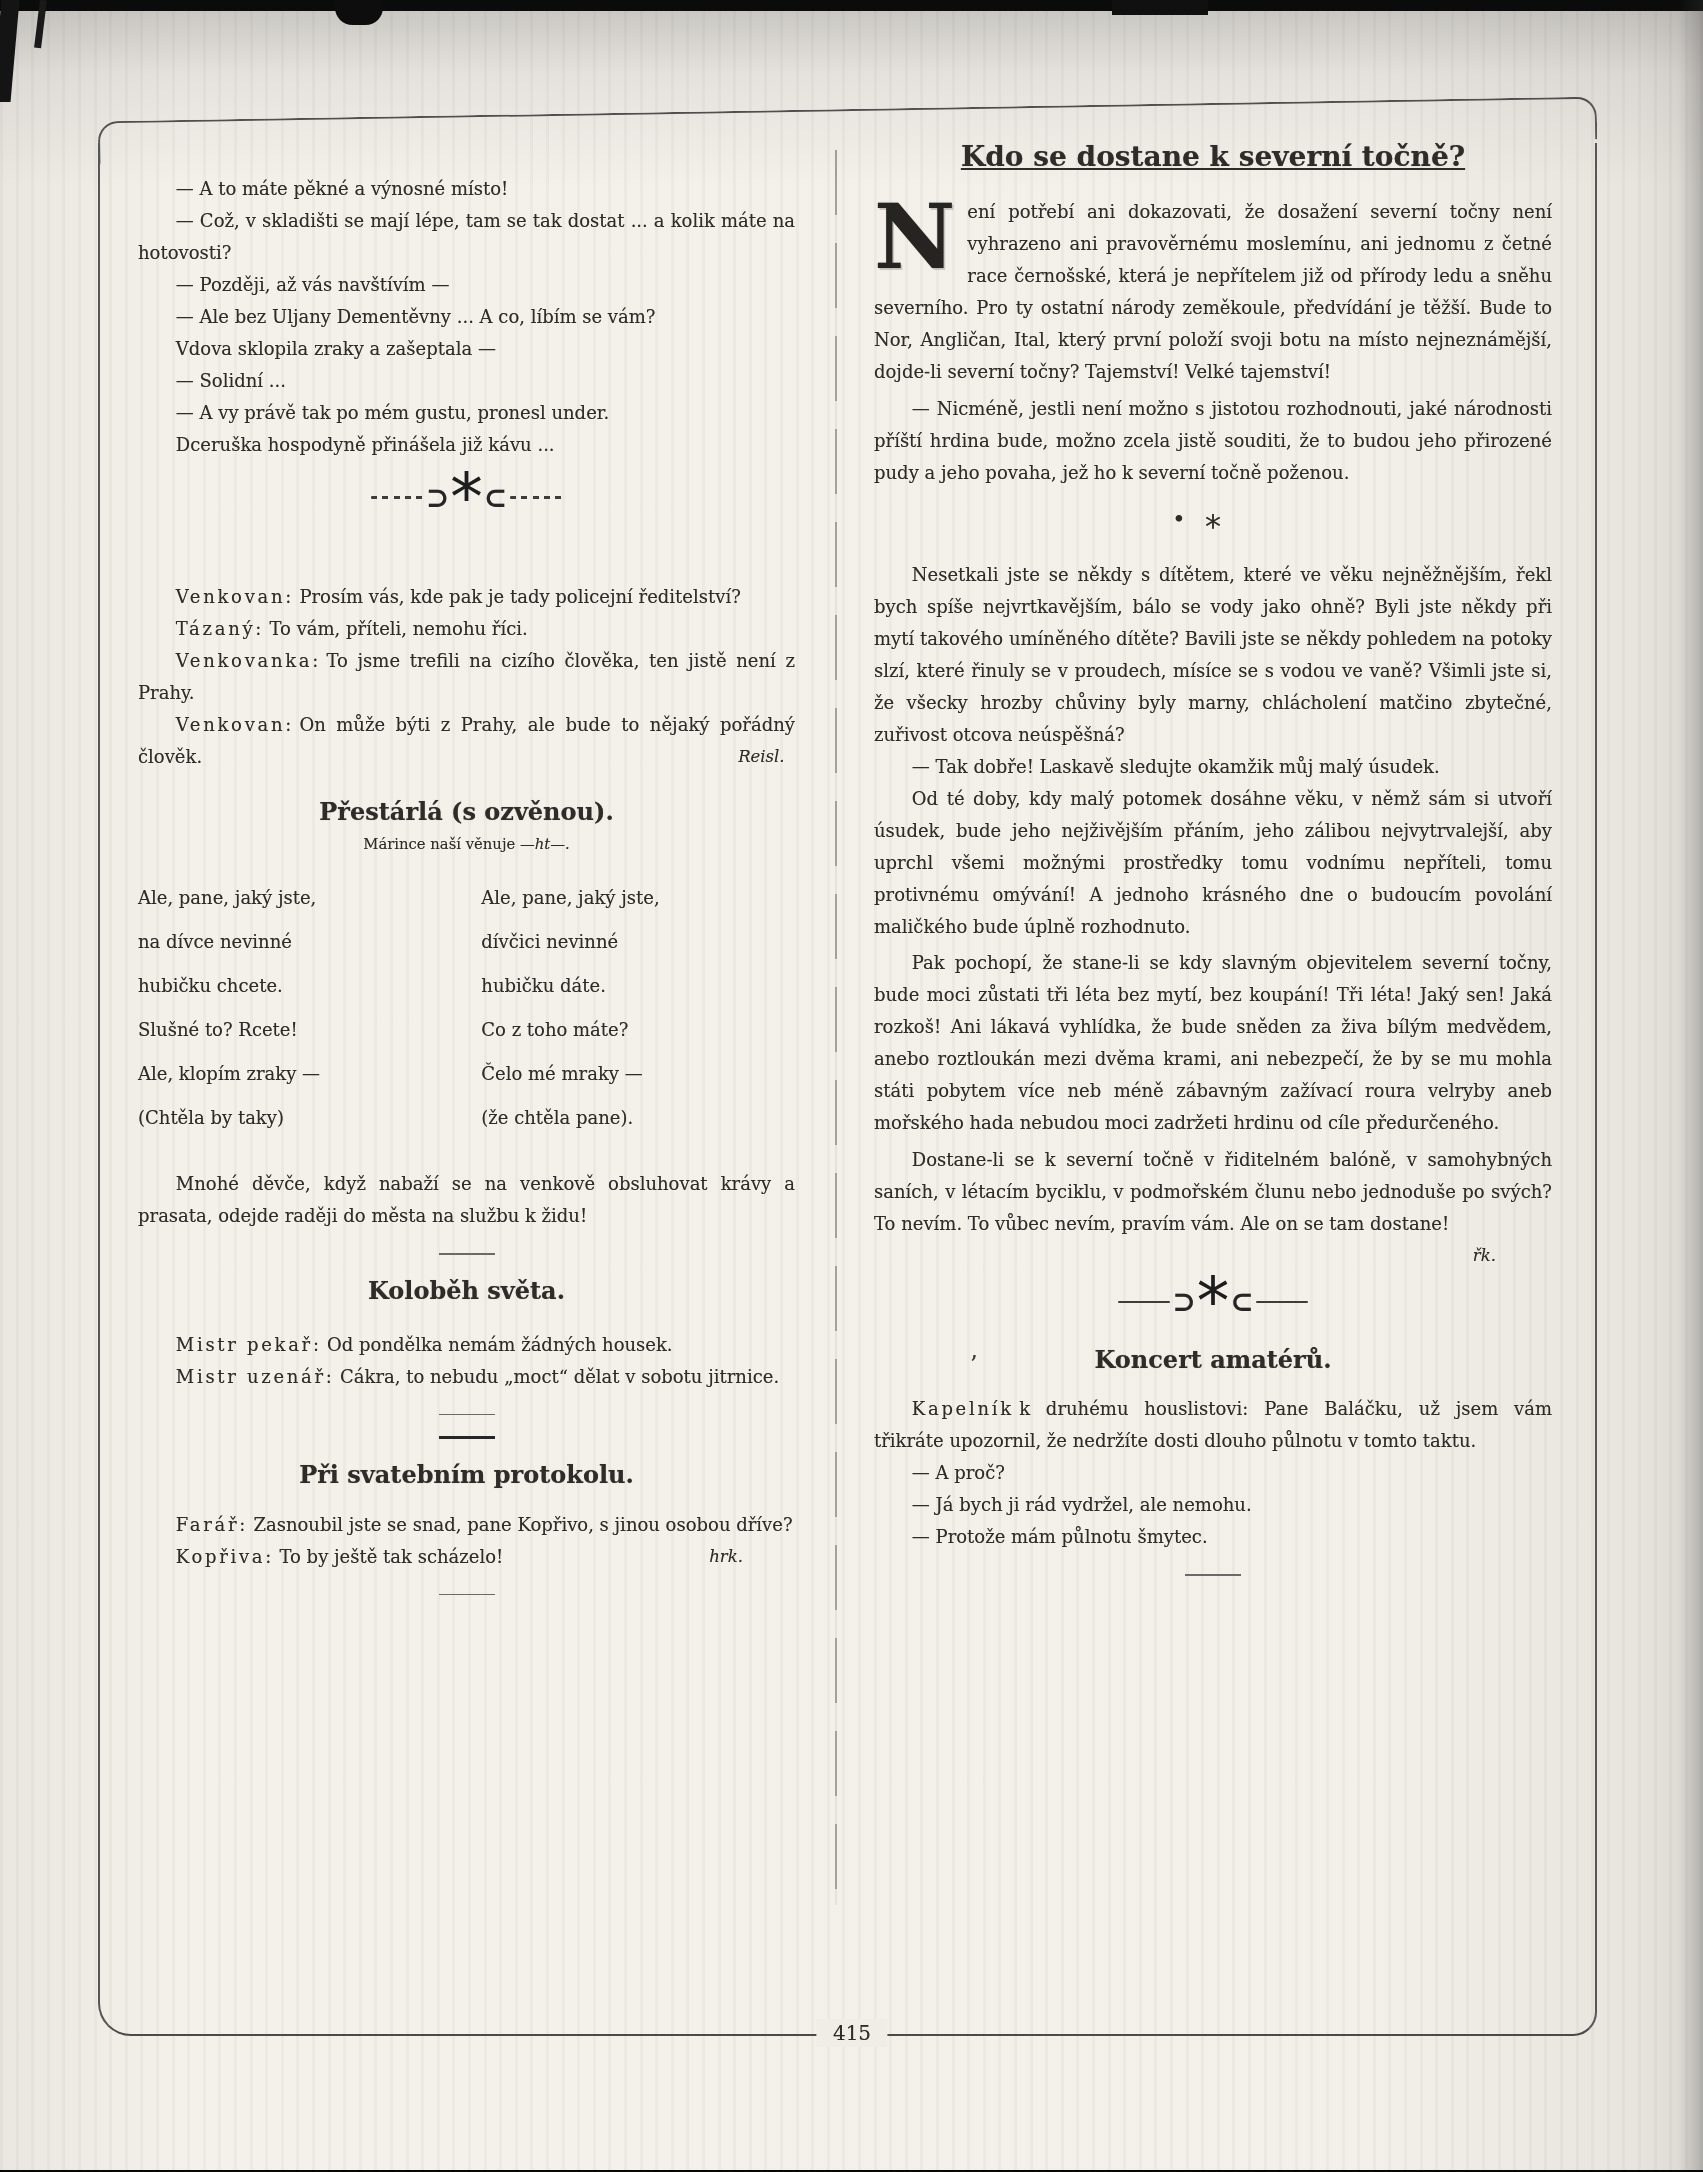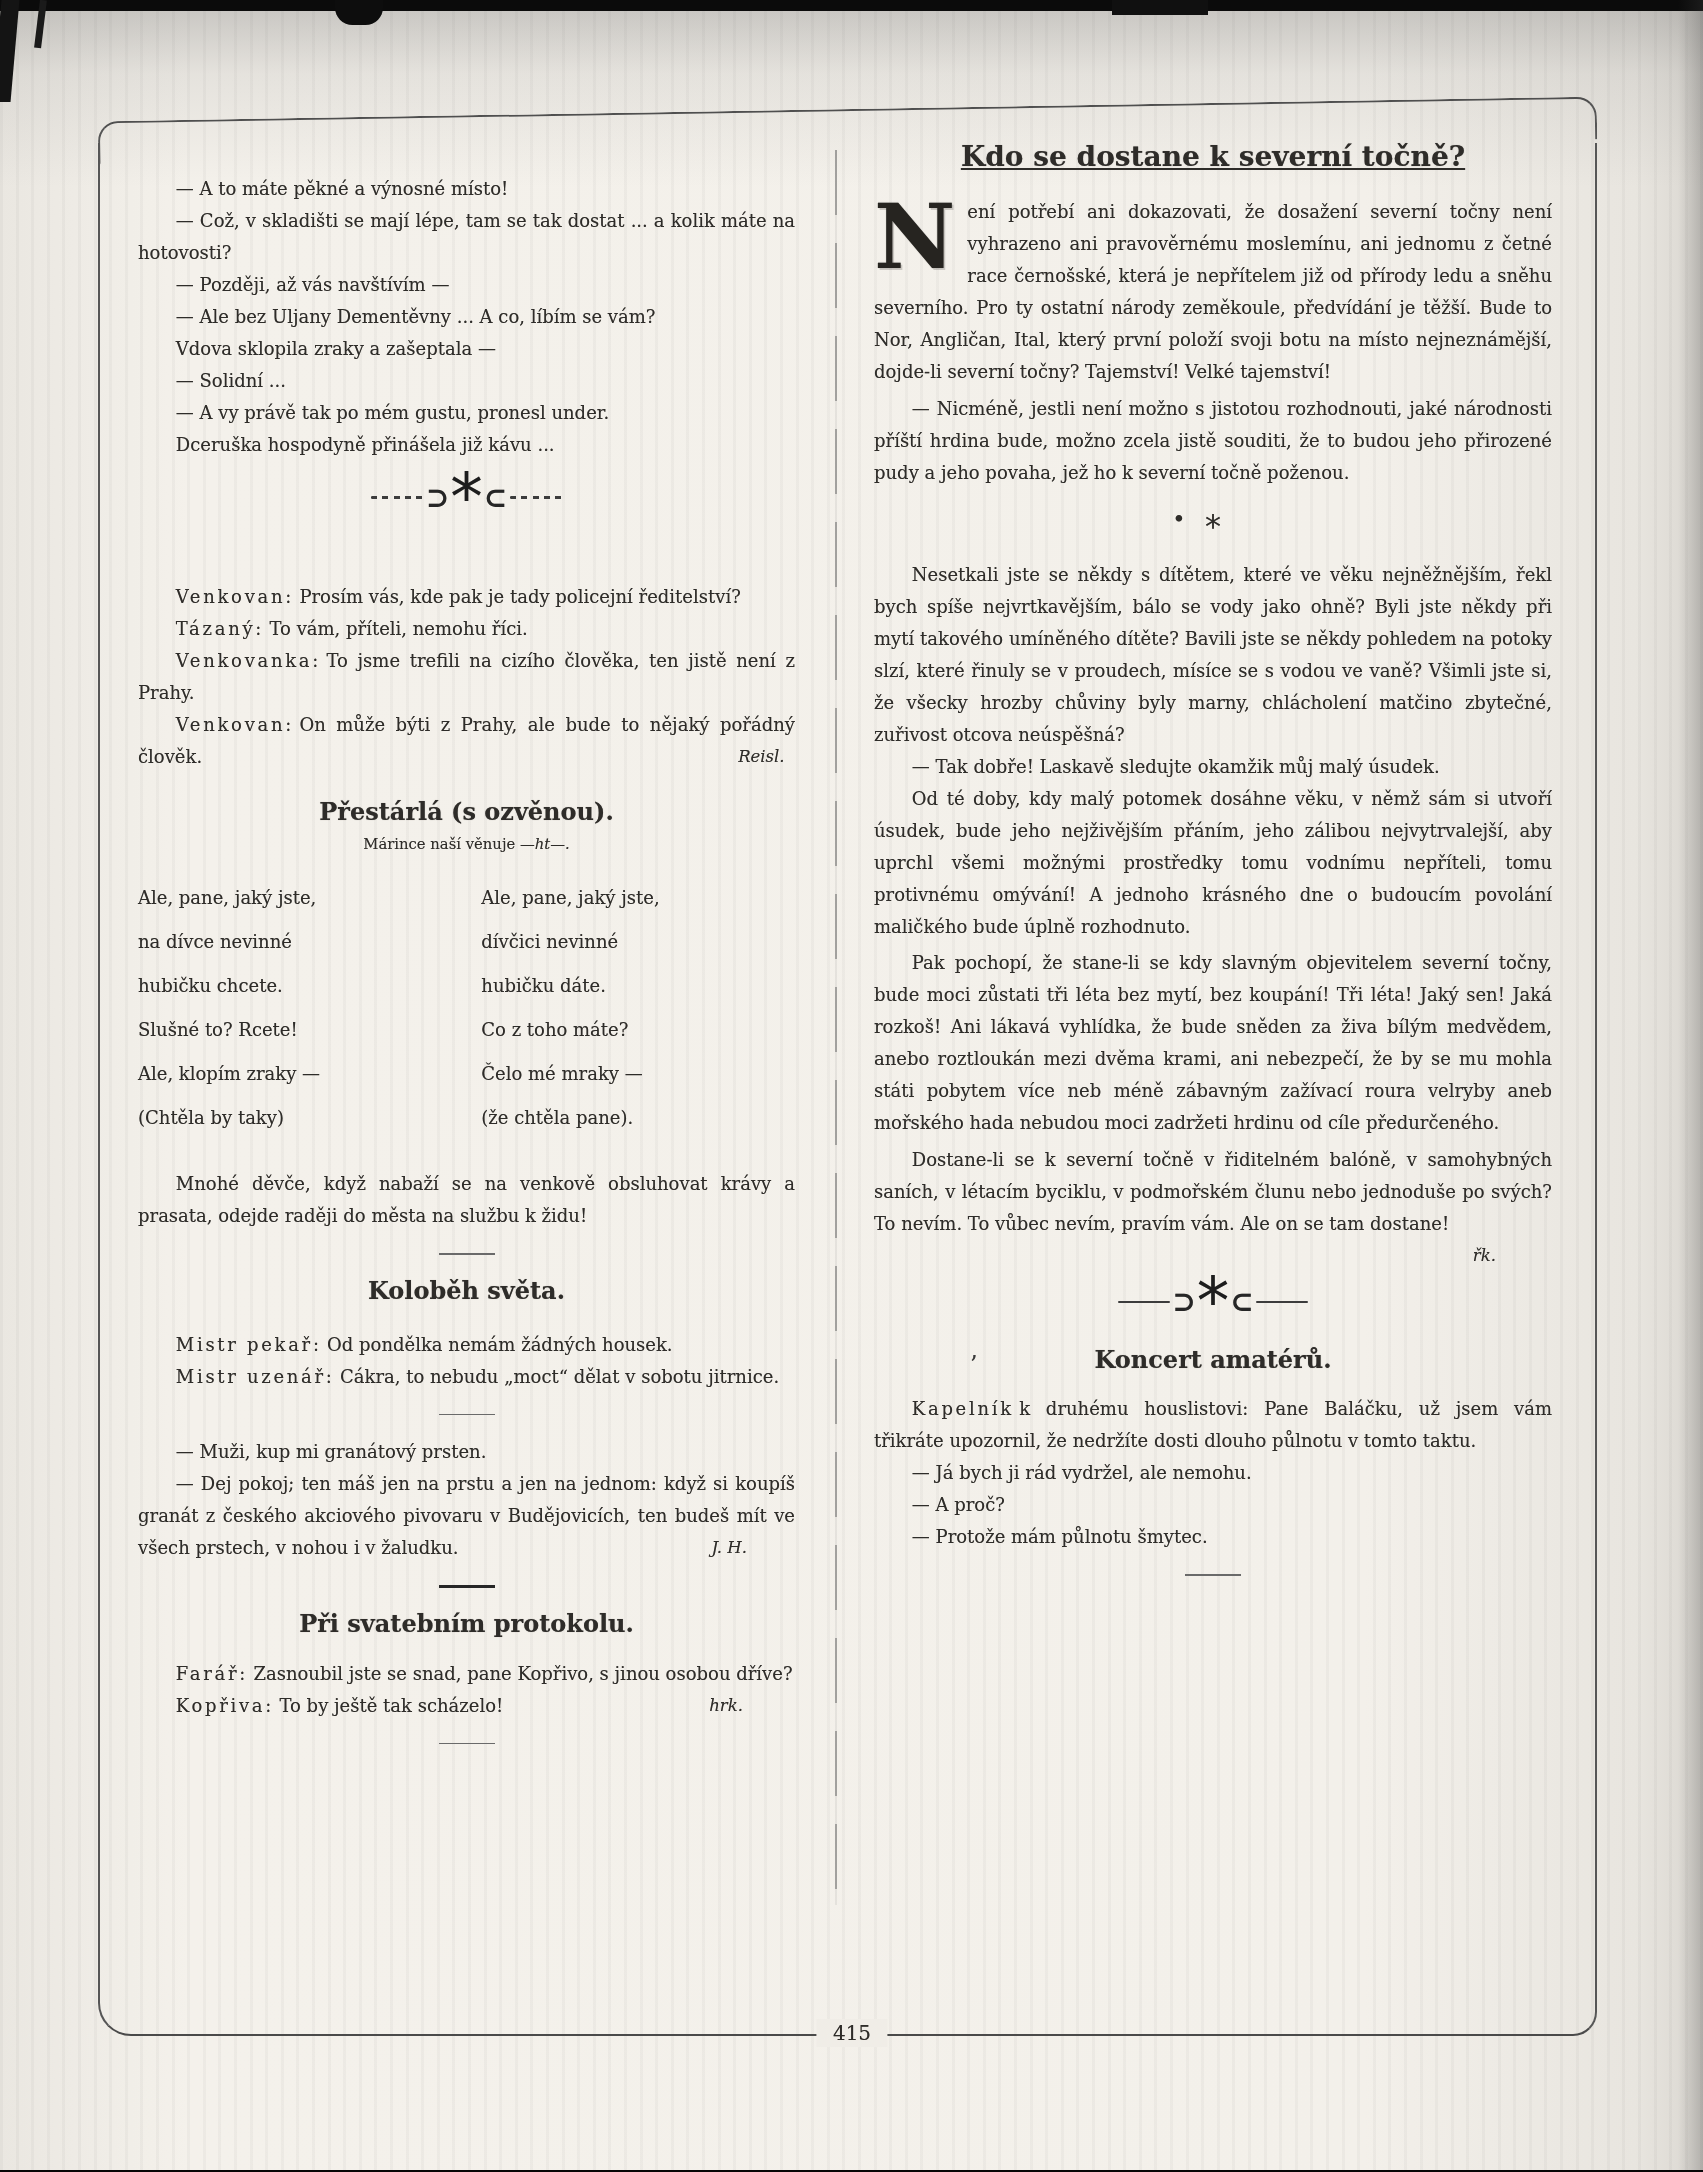--- a/index.html
+++ b/index.html
@@ -192,25 +192,20 @@
       <p class="para mt55">
         <span class="speaker">Mistr pekař:</span><span>Od pondělka nemám žádných housek.</span>
       </p>
       <p class="para">
         <span class="speaker">Mistr uzenář:</span><span>Cákra, to nebudu „moct“ dělat v sobotu jitrnice.</span>
       </p>
     </div>
 
     <div class="rule-div thin"></div>
 
-    <div>
-      <p class="para mt10">— Muži, kup mi granátový prsten.</p>
-      <p class="para">— Dej pokoj; ten máš jen na prstu a jen na jednom: když si koupíš granát z českého akciového pivovaru v Budějovicích, ten budeš mít ve všech prstech, v nohou i v žaludku.</p>
-      <p class="sig-line sig-overlap" style="padding-right:48px;">J. H.</p>
-    </div>
 
     <div class="rule-div bold"></div>
 
     <h2>Při svatebním protokolu.</h2>
 
     <div>
       <p class="para mt45">
         <span class="speaker">Farář:</span><span>Zasnoubil jste se snad, pane Kopřivo, s jinou osobou dříve?</span>
       </p>
       <p class="para">
@@ -253,22 +248,22 @@
       <span class="dashes"></span>
     </div>
 
     <h2 class="mt40">Koncert amatérů.</h2>
     <span class="apostrophe-noise">’</span>
 
     <div>
       <p class="para mt45">
         <span class="speaker">Kapelník</span><span>k druhému houslistovi: Pane Baláčku, už jsem vám třikráte upozornil, že nedržíte dosti dlouho půlnotu v tomto taktu.</span>
       </p>
+      <p class="para">— A proč?</p>
       <p class="para">— Já bych ji rád vydržel, ale nemohu.</p>
-      <p class="para">— A proč?</p>
       <p class="para">— Protože mám půlnotu šmytec.</p>
     </div>
 
     <div class="rule-div thin"></div>
   </div>
 
   <div class="page-number">415</div>
 
   <div class="edge-bottom"></div>
 </div>

